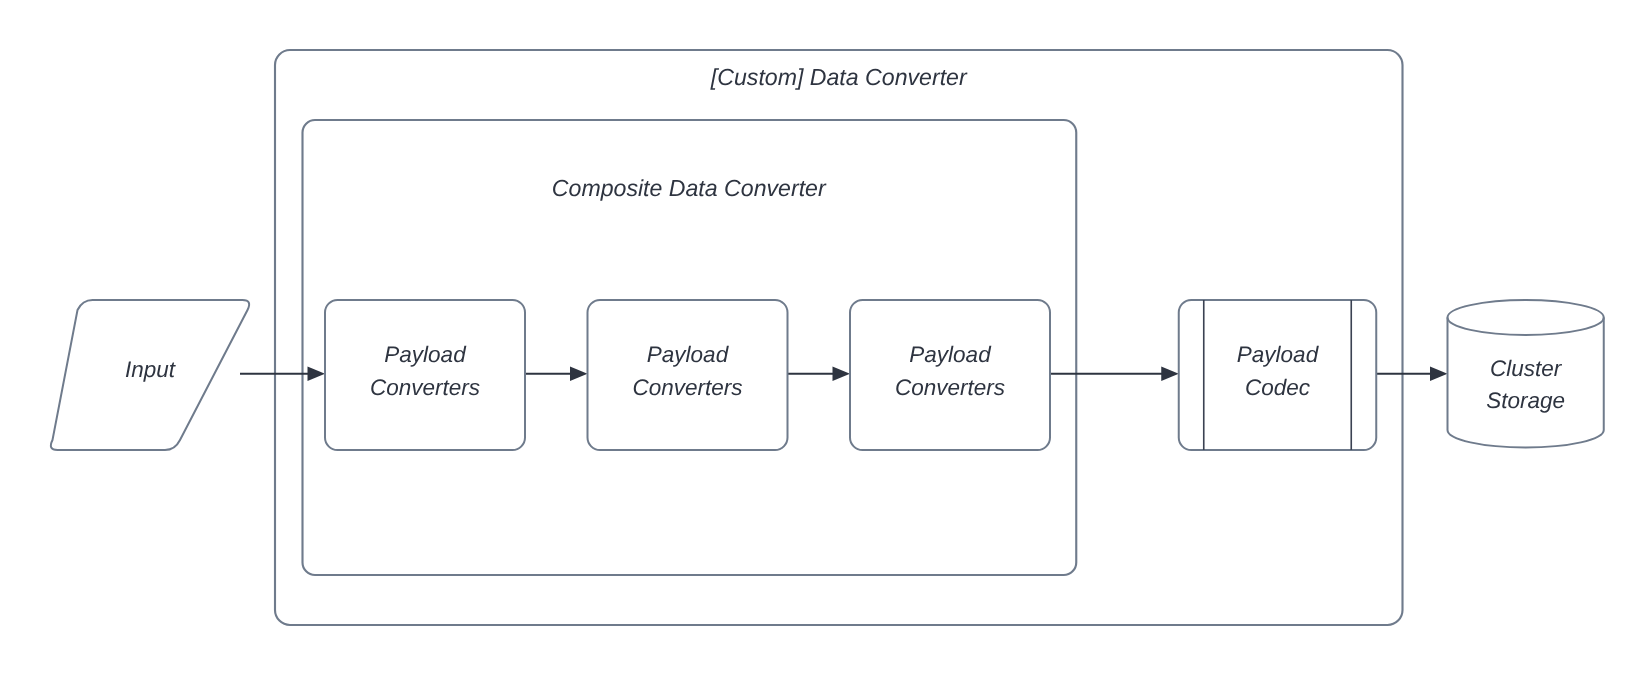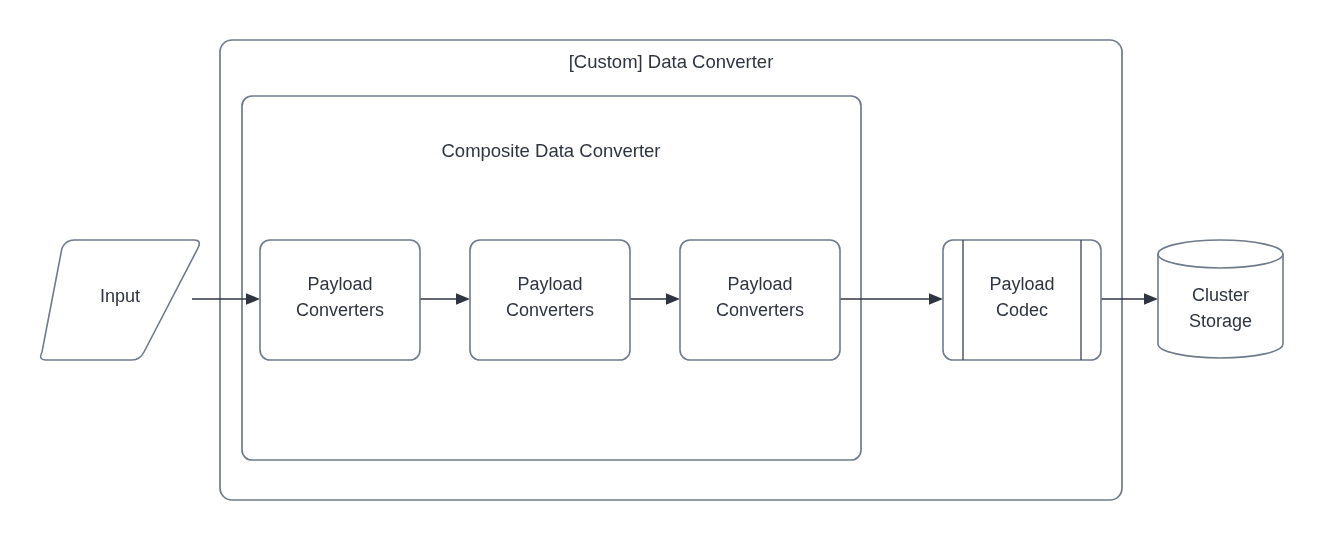--- a/index.html
+++ b/index.html
@@ -10,20 +10,21 @@
   body {
     width: 1320px;
     height: 540px;
     font-family: "Liberation Sans", sans-serif;
     overflow: hidden;
   }
   #diagram-root {
     position: relative;
     width: 1320px;
     height: 540px;
+    font-style: italic;
   }
   svg.diagram {
     display: block;
     width: 1320px;
     height: 540px;
   }
   .shape-fill {
     fill: #ffffff;
   }
   .shape-stroke {

